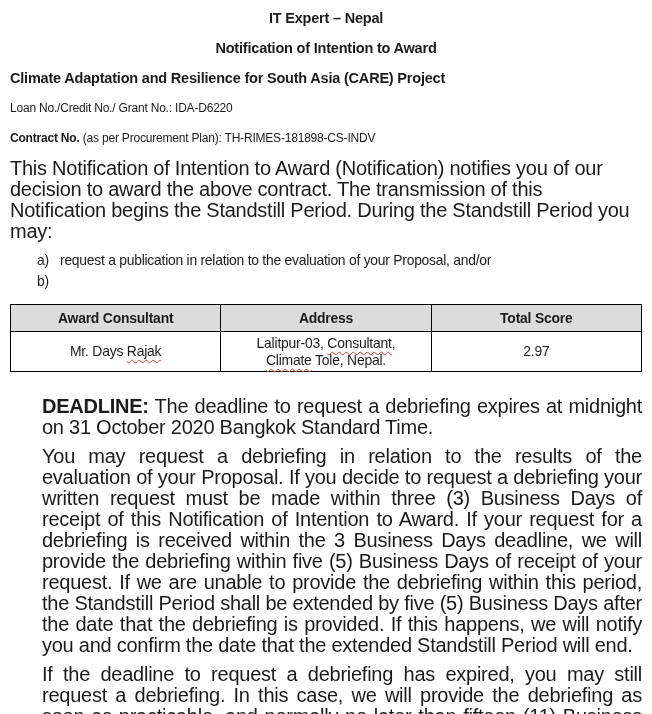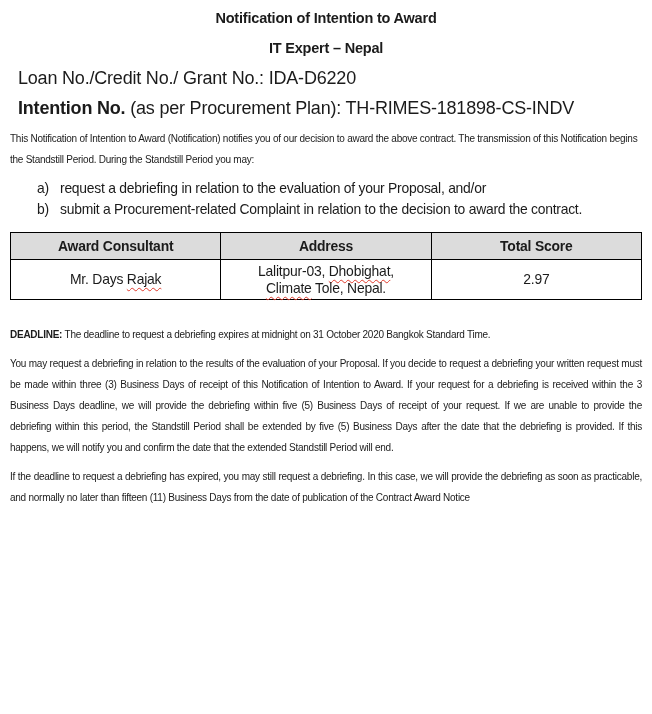--- a/index.html
+++ b/index.html
@@ -16,33 +16,33 @@
   .h {
     font-weight:700;
     font-size:14.5px;
     line-height:20px;
     margin:0 0 10px 0;
     letter-spacing:-0.2px;
   }
   .center { text-align:center; }
 
   .meta {
-    font-size:18px;
+    font-size:12px;
     line-height:20px;
-    margin:0 0 10px 8px;
+    margin:0 0 10px 0;
     letter-spacing:-0.2px;
   }
 
   .body {
-    font-size:10px;
+    font-size:20px;
     line-height:21px;
     margin:0 0 8px 0;
     letter-spacing:-0.25px;
   }
-  .just { text-align:justify; }
+  .just { text-align:justify;margin-left:32px; }
   .deadline { margin-top:24px; }
 
   .list { margin:2px 0 13px 0; }
   .li {
     display:flex;
     padding-left:27px;
     font-size:13.9px;
     line-height:20.5px;
     letter-spacing:-0.25px;
   }
@@ -81,56 +81,56 @@
     text-decoration-thickness:1px;
     text-underline-offset:2.5px;
   }
   strong { font-weight:700; }
 </style>
 </head>
 <body>
 
 <div class="doc">
 
+  <p class="h center">IT Expert – Nepal</p>
+
   <p class="h center">Notification of Intention to Award</p>
 
-  <p class="h center">IT Expert – Nepal</p>
 
-
+  <p class="h">Climate Adaptation and Resilience for South Asia (CARE) Project</p>
 
   <p class="meta">Loan No./Credit No./ Grant No.: IDA-D6220</p>
 
-  <p class="meta"><strong>Intention No.</strong><span> (as per Procurement Plan): TH-RIMES-181898-CS-INDV</span></p>
+  <p class="meta"><strong>Contract No.</strong><span> (as per Procurement Plan): TH-RIMES-181898-CS-INDV</span></p>
 
   <p class="body">This Notification of Intention to Award (Notification) notifies you of our decision to award the above contract. The transmission of this Notification begins the Standstill Period. During the Standstill Period you may:</p>
 
   <div class="list">
     <div class="li">
       <span class="marker">a)</span>
-      <span class="litext">request a debriefing in relation to the evaluation of your Proposal, and/or</span>
+      <span class="litext">request a publication in relation to the evaluation of your Proposal, and/or</span>
     </div>
     <div class="li">
       <span class="marker">b)</span>
-      <span class="litext">submit a Procurement-related Complaint in relation to the decision to award the contract.</span>
     </div>
   </div>
 
   <table class="award">
     <thead>
       <tr>
         <th>Award Consultant</th>
         <th>Address</th>
         <th>Total Score</th>
       </tr>
     </thead>
     <tbody>
       <tr>
         <td><span>Mr. Days </span><span class="sq">Rajak</span></td>
         <td>
-          <div><span>Lalitpur-03, </span><span class="sq">Dhobighat</span><span>,</span></div>
+          <div><span>Lalitpur-03, </span><span class="sq">Consultant</span><span>,</span></div>
           <div><span class="sq">Climate</span><span> Tole, Nepal.</span></div>
         </td>
         <td>2.97</td>
       </tr>
     </tbody>
   </table>
 
   <p class="body just deadline"><strong>DEADLINE:</strong><span> The deadline to request a debriefing expires at midnight on 31 October 2020 Bangkok Standard Time.</span></p>
 
   <p class="body just">You may request a debriefing in relation to the results of the evaluation of your Proposal. If you decide to request a debriefing your written request must be made within three (3) Business Days of receipt of this Notification of Intention to Award. If your request for a debriefing is received within the 3 Business Days deadline, we will provide the debriefing within five (5) Business Days of receipt of your request. If we are unable to provide the debriefing within this period, the Standstill Period shall be extended by five (5) Business Days after the date that the debriefing is provided. If this happens, we will notify you and confirm the date that the extended Standstill Period will end.</p>

